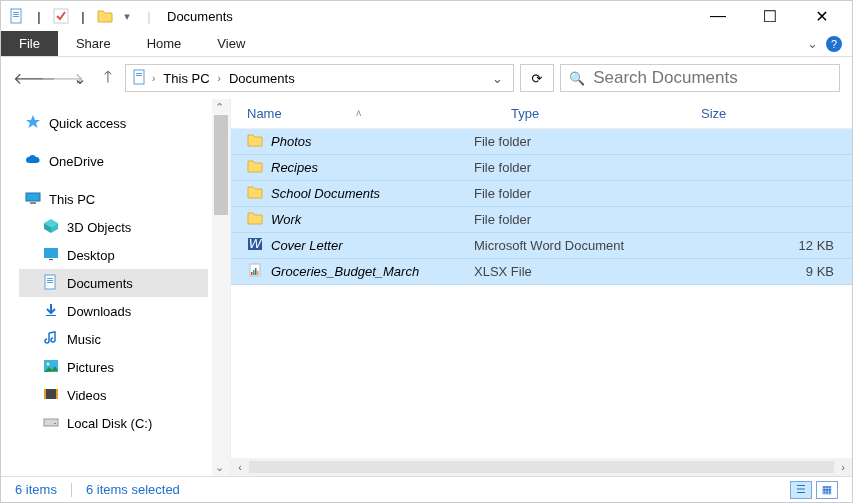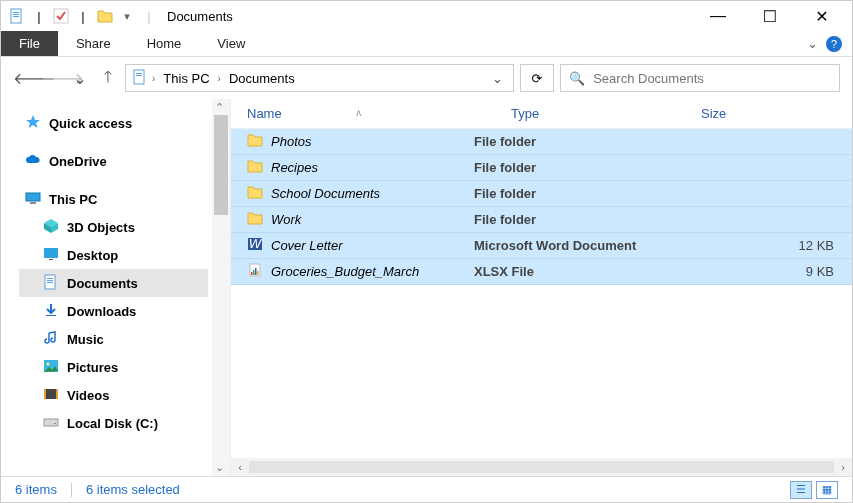--- a/index.html
+++ b/index.html
@@ -20,37 +20,37 @@
   .navrow .navbtn.disabled { color: #bbb; }
   .address { flex: 1; height: 28px; border: 1px solid #ccc; display: flex; align-items: center; padding: 0 6px; gap: 4px; min-width: 0; }
   .address .crumb { padding: 0 4px; }
   .address .chev { color: #666; font-size: 10px; }
   .address .addr-right { margin-left: auto; display: flex; gap: 10px; color: #555; padding-right: 4px; }
   .refresh-box { width: 34px; height: 28px; border: 1px solid #ccc; display: flex; align-items: center; justify-content: center; }
   .searchbox { width: 280px; height: 28px; border: 1px solid #ccc; display: flex; align-items: center; padding: 0 8px; color: #888; gap: 8px; }
   .body { flex: 1; display: flex; min-height: 0; }
   .sidebar { width: 230px; border-right: 1px solid #eee; position: relative; display: flex; }
   .tree { flex: 1; padding: 10px 4px 4px 18px; overflow: hidden; }
-  .tree .item { height: 28px; display: flex; align-items: center; gap: 8px; padding-left: 6px; font-weight: bold; }
+  .tree .item { height: 28px; display: flex; align-items: center; gap: 8px; padding-left: 6px; }
   .tree .item.sub { padding-left: 24px; }
   .tree .item.sel { background: #e5e5e5; }
   .tree .spacer { height: 10px; }
   .sb-scroll { width: 18px; background: #f5f5f5; position: relative; }
   .sb-scroll::before { content: "⌃"; position: absolute; top: 2px; left: 3px; color: #777; font-size: 11px; }
   .sb-scroll::after { content: "⌄"; position: absolute; bottom: 2px; left: 3px; color: #777; font-size: 11px; }
   .sb-scroll .thumb { position: absolute; left: 2px; right: 2px; top: 16px; height: 100px; background: #c8c8c8; }
   .main { flex: 1; display: flex; flex-direction: column; min-width: 0; }
   .cols { height: 30px; display: flex; align-items: center; border-bottom: 1px solid #eee; color: #2b5ea7; font-size: 13px; }
   .col-name { width: 280px; padding-left: 16px; display: flex; align-items: center; gap: 24px; }
   .col-type { width: 190px; }
   .col-size { flex: 1; }
   .rows { flex: 1; overflow: auto; }
   .row { height: 26px; display: flex; align-items: center; background: #cce8ff; border-bottom: 1px solid #b7daf7; }
   .row .cell-name { width: 243px; padding-left: 16px; display: flex; align-items: center; gap: 8px; font-style: italic; }
-  .row .cell-type { width: 190px; color: #444; font-weight: bold; }
+  .row .cell-type { width: 190px; color: #444; }
   .row .cell-size { flex: 1; text-align: right; padding-right: 18px; color: #444; }
   .hscroll { height: 18px; background: #f2f2f2; display: flex; align-items: center; }
   .hscroll .lbtn, .hscroll .rbtn { width: 18px; text-align: center; color: #666; font-size: 11px; }
   .hscroll .track { flex: 1; height: 12px; background: #e3e3e3; }
   .status { height: 26px; border-top: 1px solid #ddd; display: flex; align-items: center; padding: 0 14px; gap: 14px; color: #1e6fcf; }
   .status .divider { width: 1px; height: 14px; background: #ccc; }
   .status .viewbtns { margin-left: auto; display: flex; gap: 4px; }
   .status .viewbtns span { width: 22px; height: 18px; border: 1px solid #7aa7d8; display: inline-flex; align-items: center; justify-content: center; font-size: 11px; }
   .status .viewbtns .active { background: #cce8ff; }
   .ico { width: 16px; height: 16px; display: inline-block; }
@@ -123,21 +123,21 @@
     <span class="crumb">Documents</span>
     <div class="addr-right">
       <span>⌄</span>
     </div>
   </div>
   <div class="refresh-box">
     <span>⟳</span>
   </div>
   <div class="searchbox">
     <span>🔍</span>
-    <input style="border: 0px; outline: 0px; flex: 1 1 0%; font-size: 13px; color: #000000;" placeholder="Search Documents">
+    <input style="border: 0px; outline: 0px; flex: 1 1 0%; font-size: 17px; color: #000000;" placeholder="Search Documents">
   </div>
 </div>
 
 <div class="body">
   <div class="sidebar">
     <div class="tree" id="tree">
         <div class="item">
           <span><svg class="ico" viewBox="0 0 16 16">
               <path d="M8 1 L10 6 L15 6 L11 9 L12.5 14 L8 11 L3.5 14 L5 9 L1 6 L6 6 Z" fill="#3fa9f5"></path>
             </svg></span>

